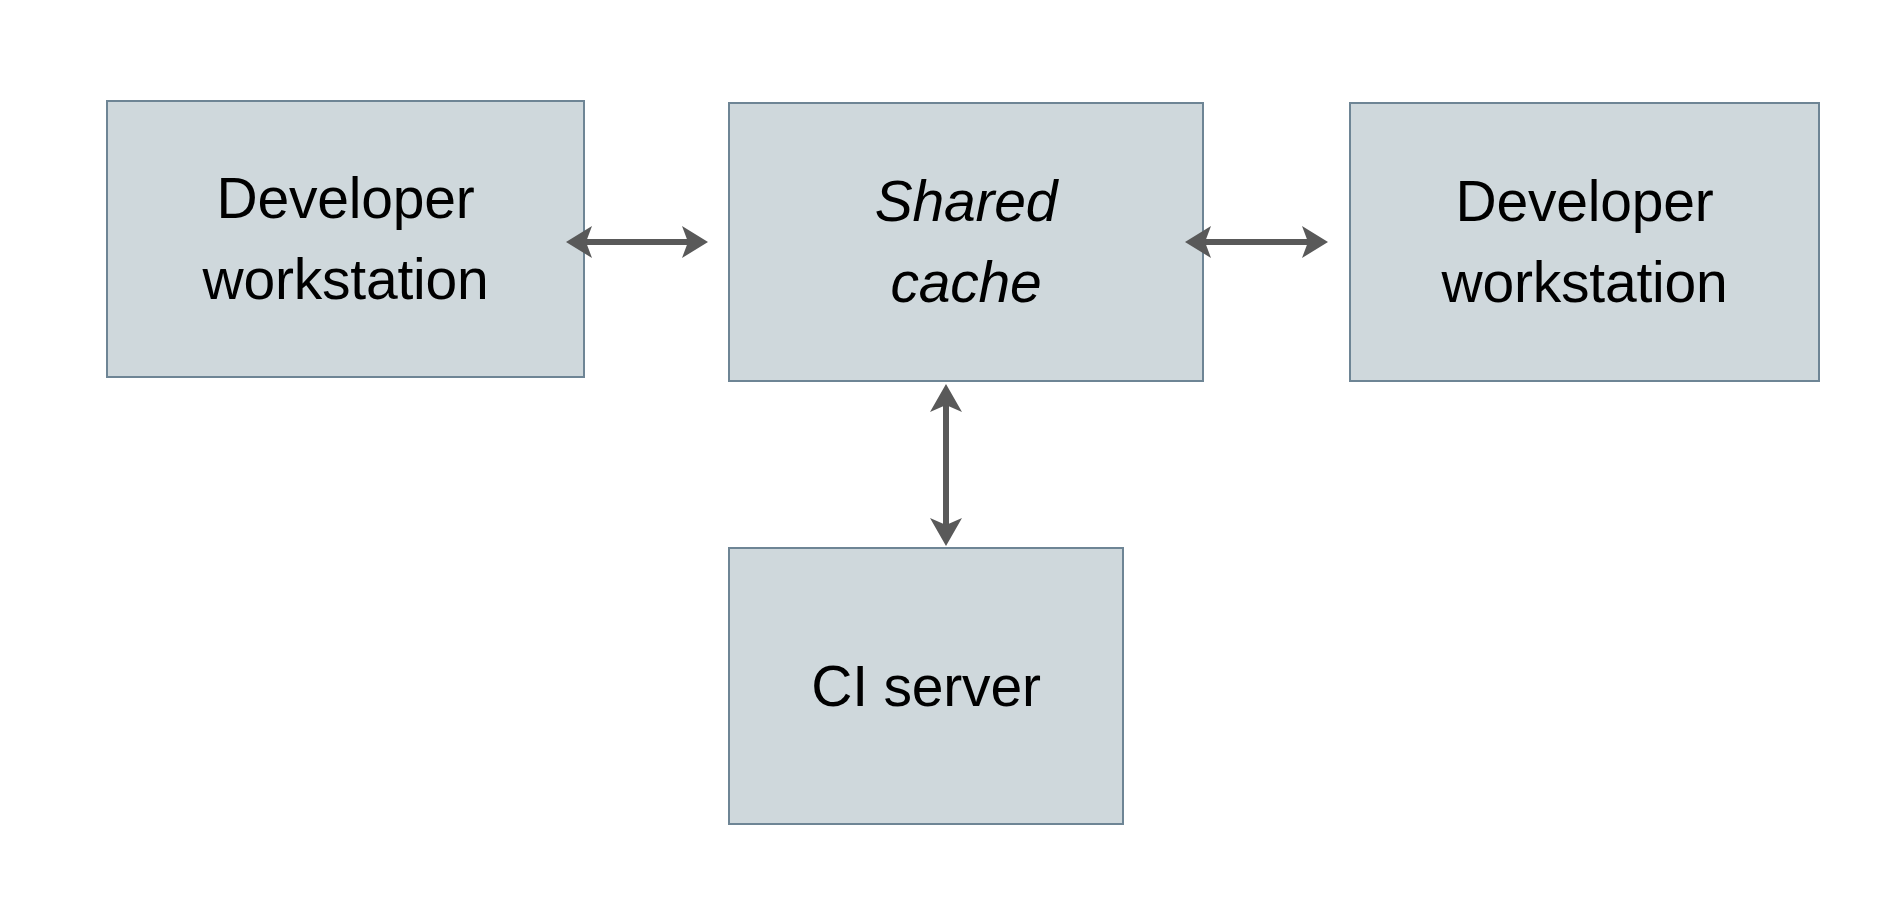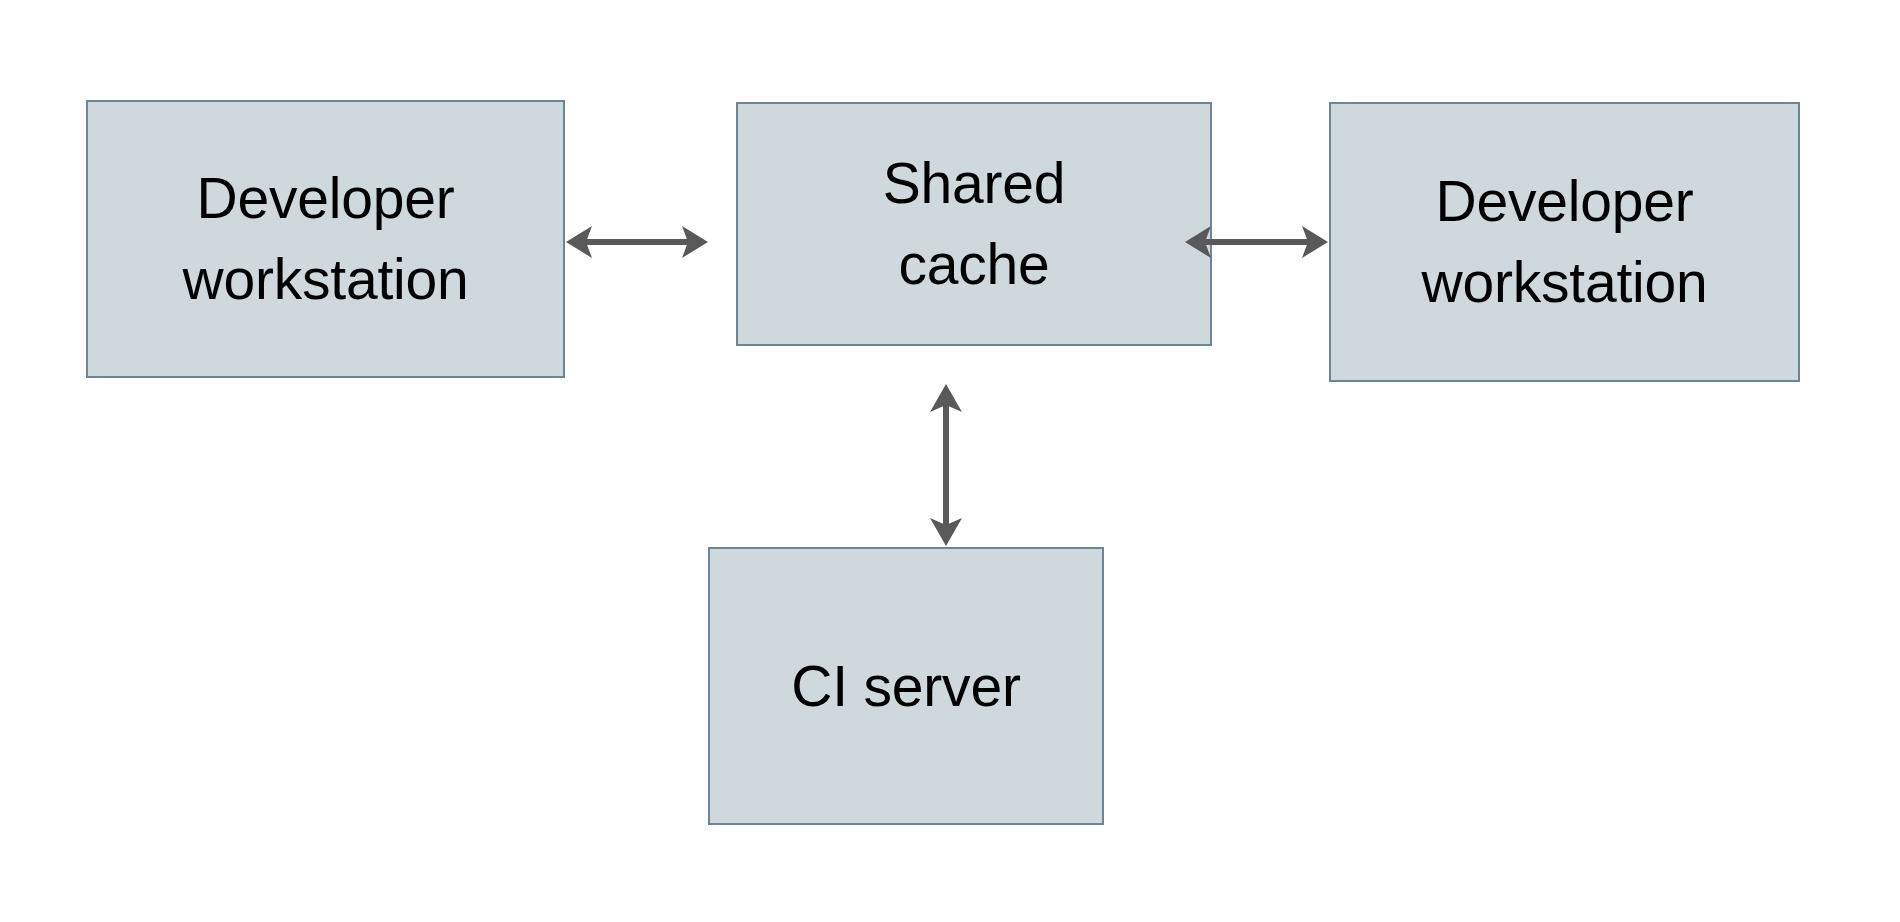--- a/index.html
+++ b/index.html
@@ -20,20 +20,21 @@
   }
   .node {
     position: absolute;
     box-sizing: border-box;
     background: #cfd8dc;
     border: 2px solid #6e8595;
     display: flex;
     align-items: center;
     justify-content: center;
     text-align: center;
+    margin-left: 20px;
   }
   .node-label {
     font-family: "Liberation Sans", "DejaVu Sans", sans-serif;
     font-size: 57px;
     font-weight: 400;
     line-height: 1.42;
     color: #000000;
     letter-spacing: -0.2px;
     white-space: pre-line;
     padding: 0 8px;
@@ -50,21 +51,21 @@
 </head>
 <body>
 
 <div id="canvas">
 
   <div class="node" style="left:86px; top:100px; width:479px; height:278px;">
     <span class="node-label">Developer
 workstation</span>
   </div>
 
-  <div class="node" style="left:736px; top:102px; width:476px; height:244px;">
+  <div class="node" style="left:708px; top:102px; width:476px; height:280px;font-style:italic;">
     <span class="node-label">Shared
 cache</span>
   </div>
 
   <div class="node" style="left:1329px; top:102px; width:471px; height:280px;">
     <span class="node-label">Developer
 workstation</span>
   </div>
 
   <div class="node" style="left:708px; top:547px; width:396px; height:278px;">

